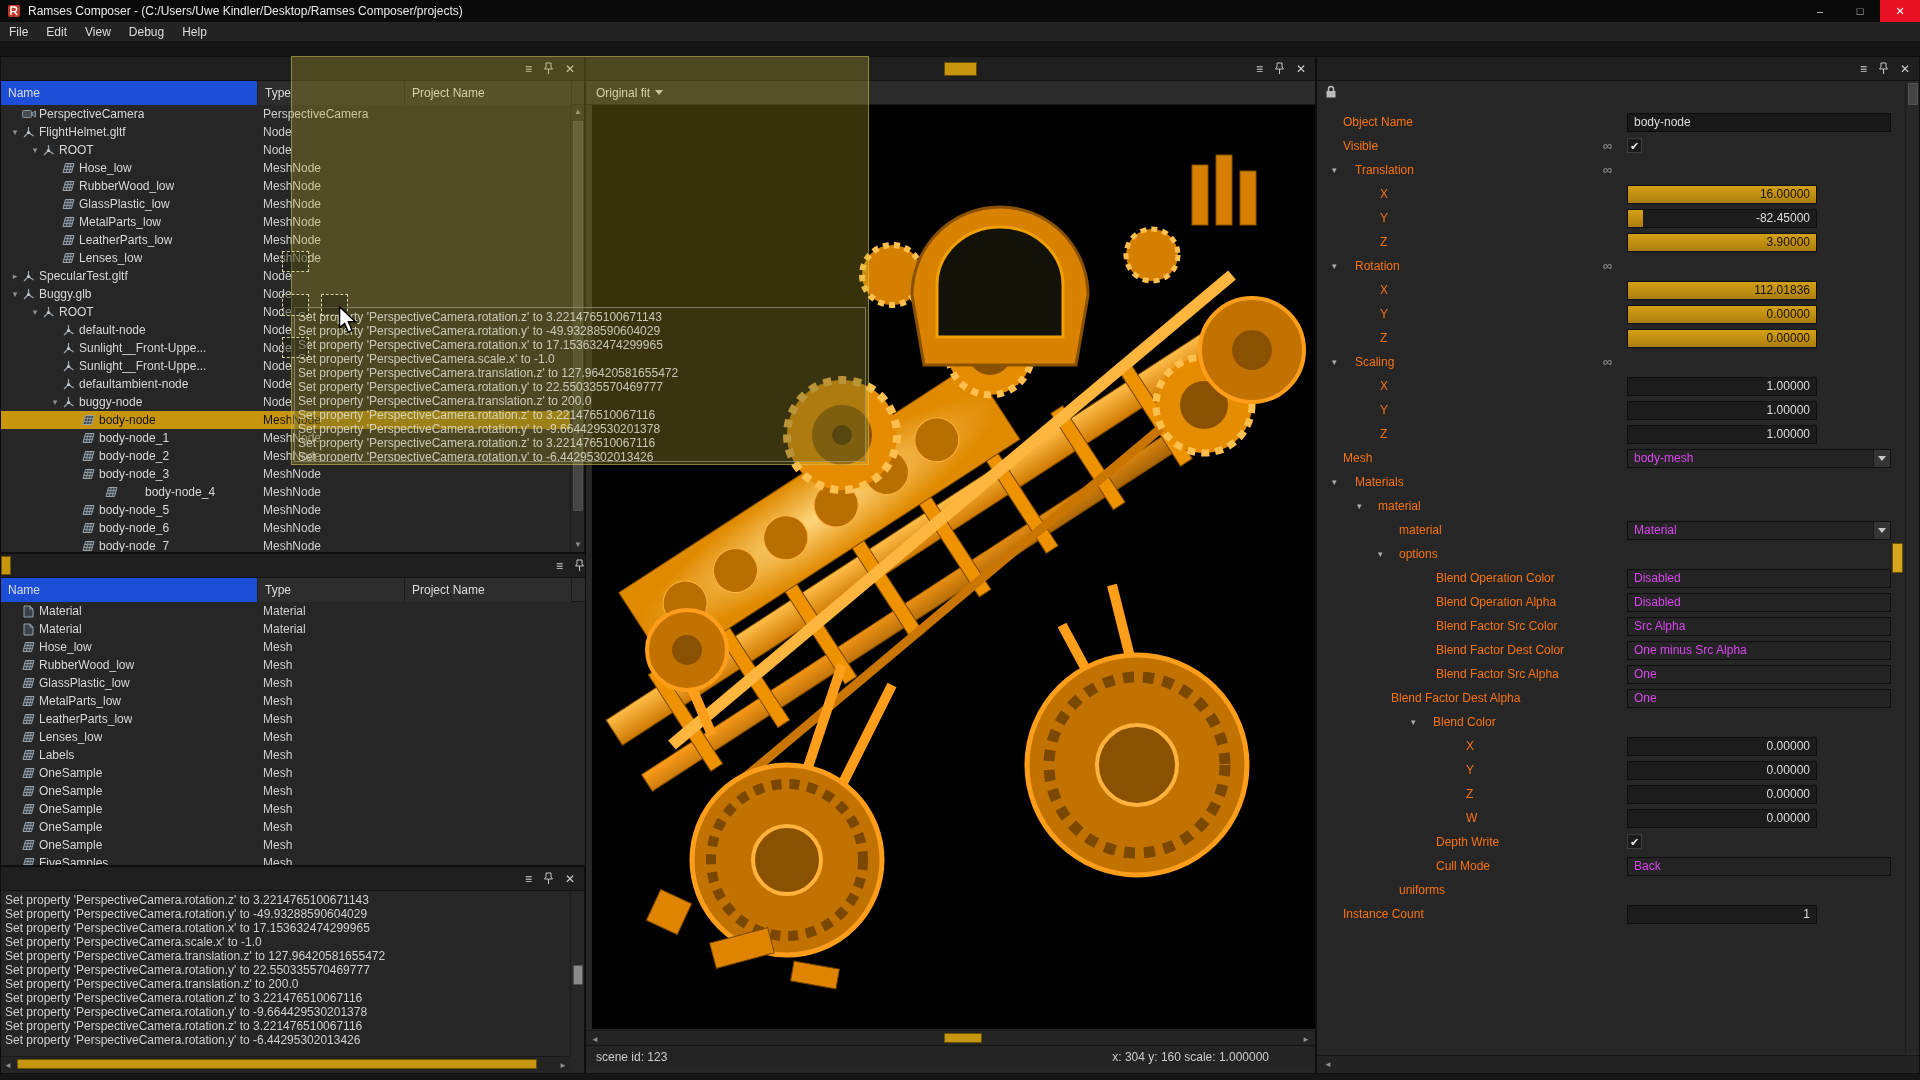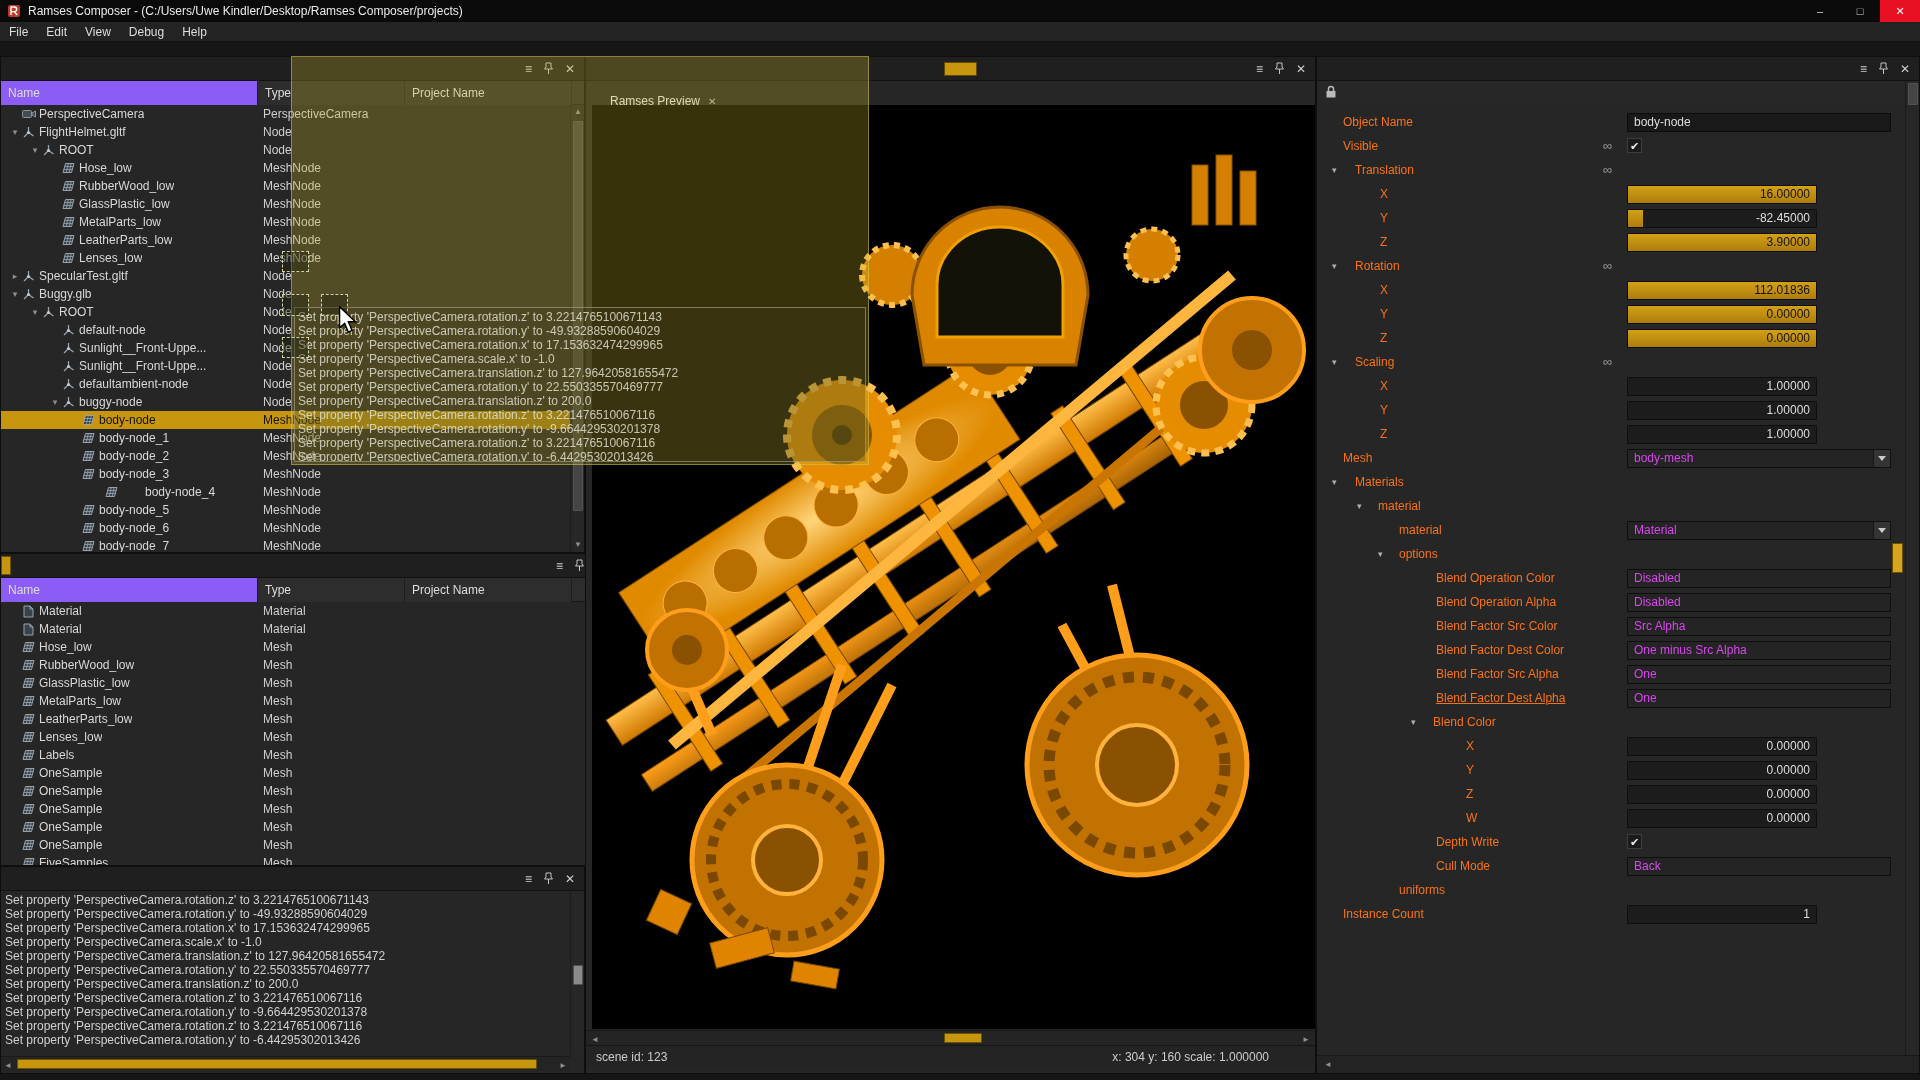--- a/index.html
+++ b/index.html
@@ -38,21 +38,21 @@
   .tabbar{position:absolute;left:0;top:0;right:0;height:24px;background:var(--tabbar);border-bottom:1px solid #121212;display:flex;align-items:stretch;}
   .tab{display:flex;align-items:center;gap:8px;padding:0 24px;background:var(--tab-active);color:#e8e8e8;border-right:1px solid #161616;font-size:12px;margin-top:44px;}
   .tab.inactive{background:#282828;color:#ababab;}
   .tab-close{color:#b8b8b8;font-size:10px;}
   .chrome{margin-left:auto;display:flex;align-items:center;gap:11px;padding-right:9px;}
   .chrome .ic{color:#cfcfcf;font-size:12px;line-height:1;}
 
   
   .cols{position:absolute;left:0;top:24px;right:0;height:24px;background:#2d2d2d;border-bottom:1px solid #1a1a1a;}
   .colcell{position:absolute;top:0;height:24px;display:flex;align-items:center;padding-left:7px;border-right:1px solid #1e1e1e;color:#dcdcdc;background:#2d2d2d;font-size:12px;}
-  .colcell.first{background:#8b5cf6;}
+  .colcell.first{background:#1d4ed8;}
   .col-name{left:0;width:257px;}
   .col-type{left:257px;width:147px;}
   .col-proj{left:404px;width:167px;}
 
   
   .treebody{position:absolute;left:0;top:48px;right:14px;bottom:0;background:#262626;overflow:hidden;}
   .trow{position:relative;height:18px;line-height:18px;white-space:nowrap;}
   .trow.sel{background:var(--amber);}
   .trow.sel .tlabel,.trow.sel .tc-type{color:#111;}
   .tc{position:absolute;top:0;height:18px;overflow:hidden;}
@@ -843,20 +843,26 @@
       <span class="tab-close">✕</span>
     </div>
     <div class="tab-mini-thumb"></div>
     <div class="chrome">
       <span class="ic">≡</span>
       <svg width="11" height="13" viewBox="0 0 11 13">
           <path d="M3 1 h5 v4 l1.5 2 h-8 L3 5 z" fill="none" stroke="#c4c4c4"></path>
           <line x1="5.5" y1="7" x2="5.5" y2="12" stroke="#c4c4c4"></line>
         </svg>
       <span class="ic">✕</span>
+    </div>
+  </div>
+  <div class="pv-toolbar">
+    <div class="pv-fit">
+      <span>Original fit</span>
+      <span class="tri"></span>
     </div>
   </div>
 
   <div class="viewport">
     <svg width="723" height="924" viewBox="0 0 723 924">
       <defs>
         <linearGradient id="gA" x1="0" y1="0" x2="0" y2="1">
             <stop offset="0" stop-color="#ffbe4a"></stop>
             <stop offset="1" stop-color="#cf7900"></stop>
           </linearGradient>
@@ -1093,21 +1099,21 @@
       </div>
       <div class="prow">
         <div class="plabel" style="padding-left: 119px;">Blend Factor Dest Color</div>
         <div class="pcombo"><span>One minus Src Alpha</span></div>
       </div>
       <div class="prow">
         <div class="plabel" style="padding-left: 119px;">Blend Factor Src Alpha</div>
         <div class="pcombo"><span>One</span></div>
       </div>
       <div class="prow">
-        <div class="plabel" style="padding-left: 119px; text-decoration: underline;">Blend Factor Dest Alpha</div>
+        <div class="plabel" style="padding-left: 74px;">Blend Factor Dest Alpha</div>
         <div class="pcombo"><span>One</span></div>
       </div>
       <div class="prow">
         <span class="pchev" style="left: 94px;">▾</span>
         <div class="plabel" style="padding-left: 116px;">Blend Color</div>
       </div>
       <div class="prow">
         <div class="plabel" style="padding-left: 149px;">X</div>
         <div class="pspin">
           <div class="pspin-fill" style="width: 0%;"></div>

